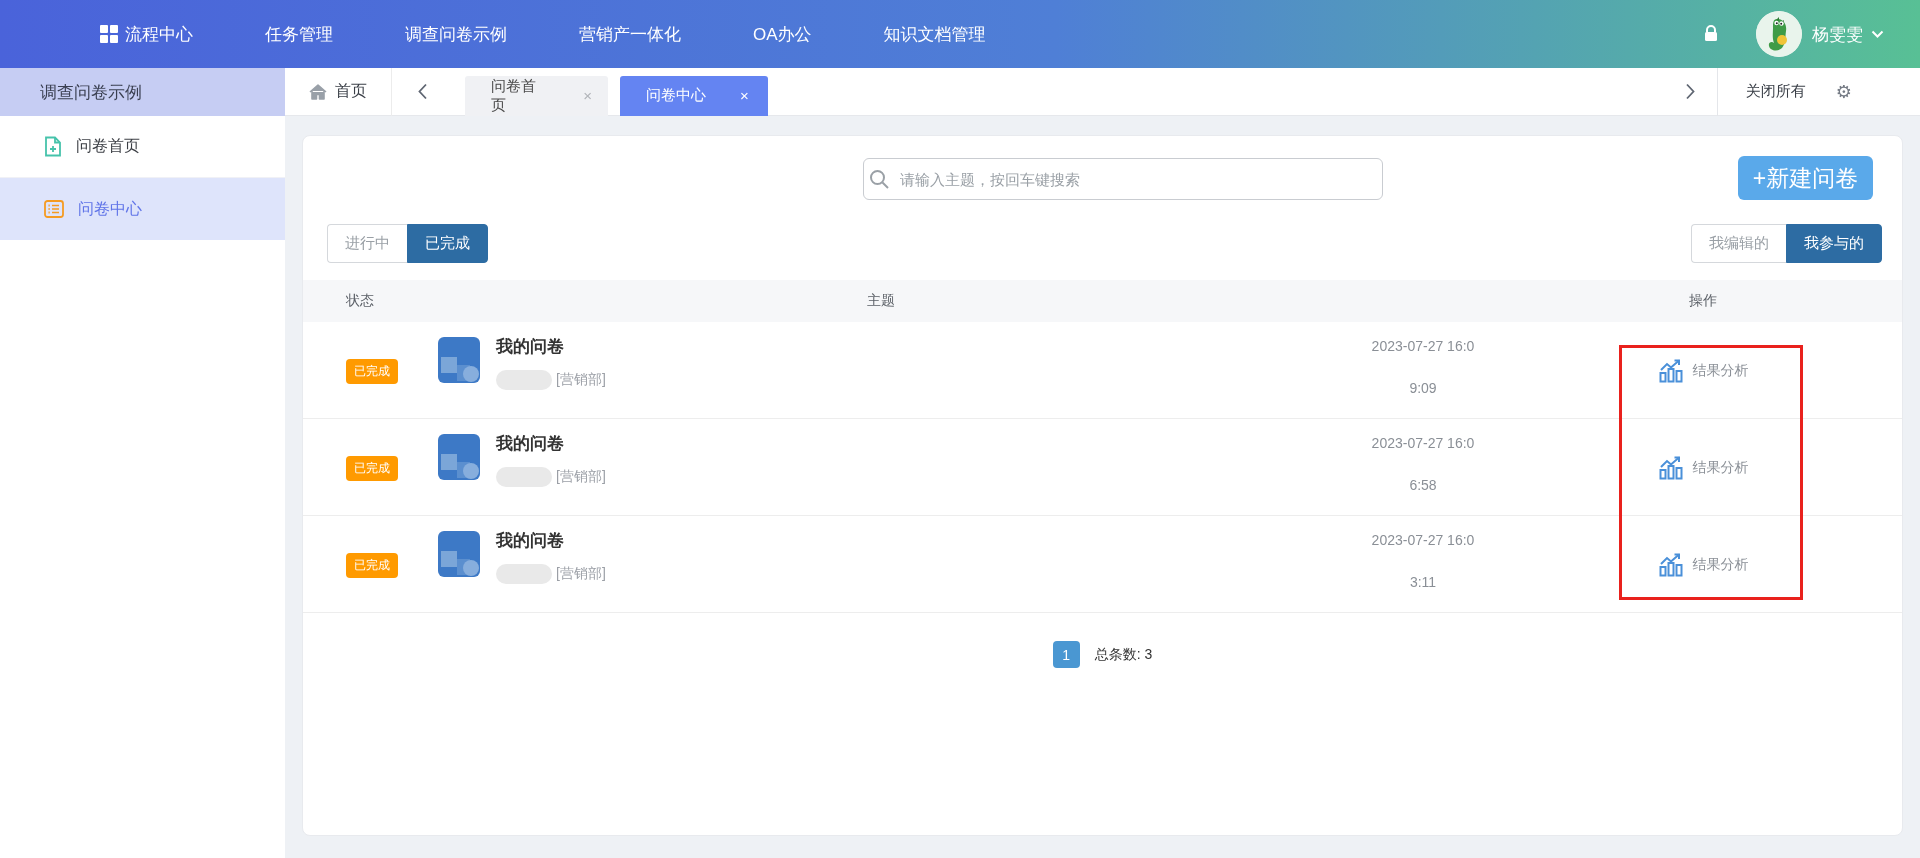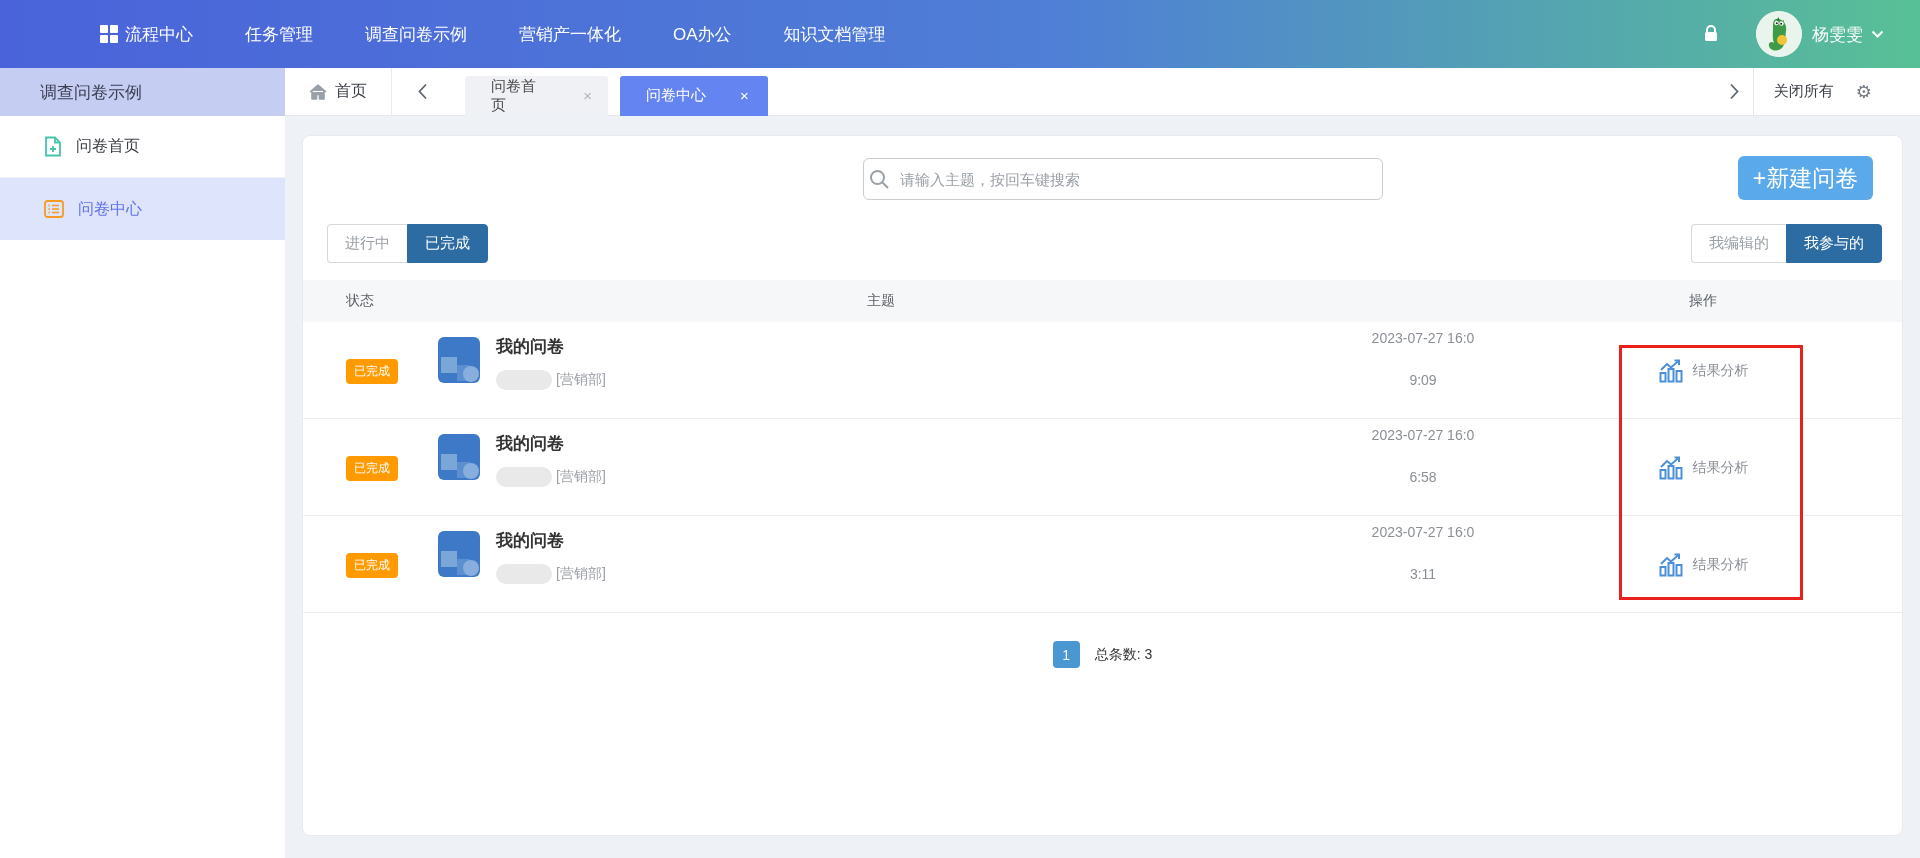--- a/index.html
+++ b/index.html
@@ -11,21 +11,21 @@
   }
   *{box-sizing:border-box; margin:0; padding:0;}
   body{font-family:"Liberation Sans","DejaVu Sans",sans-serif; background:#fff;}
   .app{position:relative; width:1920px; height:858px; overflow:hidden; background:var(--page-bg);}
 
   
   .navbar{position:absolute; left:0; top:0; width:1920px; height:68px;
     background:linear-gradient(90deg,var(--nav-start) 0%,var(--nav-mid) 55%,var(--nav-end) 100%);
     display:flex; align-items:center; color:#fff;}
   .logo{margin-left:40px; font-size:30px; font-weight:700; letter-spacing:2px; width:165px; cursor:pointer;}
-  .nav-menu{display:flex; align-items:center; gap:52px; margin-left:100px;}
+  .nav-menu{display:flex; align-items:center; gap:72px; margin-left:100px;}
   .nav-item{display:flex; align-items:center; gap:7px; font-size:17px; cursor:pointer; white-space:nowrap;}
   .grid-icon{display:grid; grid-template-columns:8px 8px; grid-template-rows:8px 8px; gap:2px;}
   .grid-icon i{background:#fff; border-radius:1px;}
   .nav-right{margin-left:auto; display:flex; align-items:center; margin-right:36px;}
   .lock-wrap{margin-right:36px; display:flex; cursor:pointer;}
   .avatar{width:46px; height:46px; border-radius:50%; background:#e9f4ec; overflow:hidden;
     display:flex; align-items:center; justify-content:center; cursor:pointer;}
   .user-name{font-size:17px; margin:0 8px 0 10px; cursor:pointer;}
   .caret{display:flex; cursor:pointer;}
 
@@ -43,21 +43,21 @@
   .home-tab{width:107px; height:48px; display:flex; align-items:center; justify-content:center;
     gap:8px; font-size:16px; color:#3a3f47; border-right:1px solid #ececec; cursor:pointer;}
   .tb-chevron{margin:0 0 0 26px; display:flex; cursor:pointer;}
   .tab{height:40px; margin-top:8px; border-radius:3px 3px 0 0; display:flex; align-items:center;
     padding:0 16px 0 26px; font-size:15px; cursor:pointer; background:#f0f1f4; color:#4a4a4a;}
   .tab .x{margin-left:34px; font-size:15px; color:#b0b3b8; cursor:pointer;}
   .tab.active{background:var(--active-tab-blue); color:#fff;}
   .tab.active .x{color:#fff;}
   .tab1{margin-left:37px; width:143px;}
   .tab2{margin-left:12px; width:148px;}
-  .tb-right{margin-left:auto; display:flex; align-items:center; height:48px; padding-right:48px;}
+  .tb-right{margin-left:auto; display:flex; align-items:center; height:48px; padding-right:68px;gap:8px;}
   .tb-next{display:flex; cursor:pointer; margin-right:14px;}
   .tb-divider{width:1px; height:48px; background:#e4e6ea; margin-right:20px;}
   .close-all{font-size:15px; color:#3a3f47; cursor:pointer; margin-right:22px;}
   .gear{font-size:18px; color:#747a84; cursor:pointer; line-height:1;}
 
   
   .content{position:absolute; left:285px; top:116px; width:1635px; height:742px; background:var(--page-bg);}
   .card{position:absolute; left:17px; top:19px; width:1601px; height:701px; background:#fff;
     border:1px solid #e8eaee; border-radius:8px;}
 
@@ -90,21 +90,21 @@
 
   .trow{position:absolute; left:0; width:1599px; height:97px; border-bottom:1px solid #ededed;}
   .badge{position:absolute; left:43px; top:37px; background:var(--badge-orange); color:#fff;
     font-size:12px; padding:4px 8px; border-radius:4px;}
   .subject{position:absolute; left:133px; top:13px; display:flex; gap:14px;}
   .sub-text .title{font-size:17px; font-weight:700; color:#333; cursor:pointer;}
   .sub-text .byline{margin-top:12px; display:flex; align-items:center; gap:4px; font-size:14px; color:#9b9fa6;}
   .redact{display:inline-block; width:56px; height:20px; background:#e9e9e9; border-radius:10px;}
   .time{position:absolute; left:1020px; top:0; width:200px; height:97px; text-align:center;
     font-size:14px; color:#8a8f96;}
-  .time .l1{margin-top:8px;}
+  .time .l1{margin-top:16px;}
   .time .l2{margin-top:26px;}
   .action{position:absolute; left:1290px; top:0; width:220px; height:97px; display:flex;
     align-items:center; justify-content:center; gap:9px; font-size:14px; color:#8a8f96; cursor:pointer;}
 
   .red-box{position:absolute; left:1316px; top:209px; width:184px; height:255px;
     border:3px solid var(--highlight-red); pointer-events:none;}
 
   .pager{position:absolute; left:0; top:505px; width:1599px; display:flex; align-items:center;
     justify-content:center; gap:15px;}
   .page-btn{width:27px; height:27px; background:var(--pager-blue); color:#fff; border:none;

